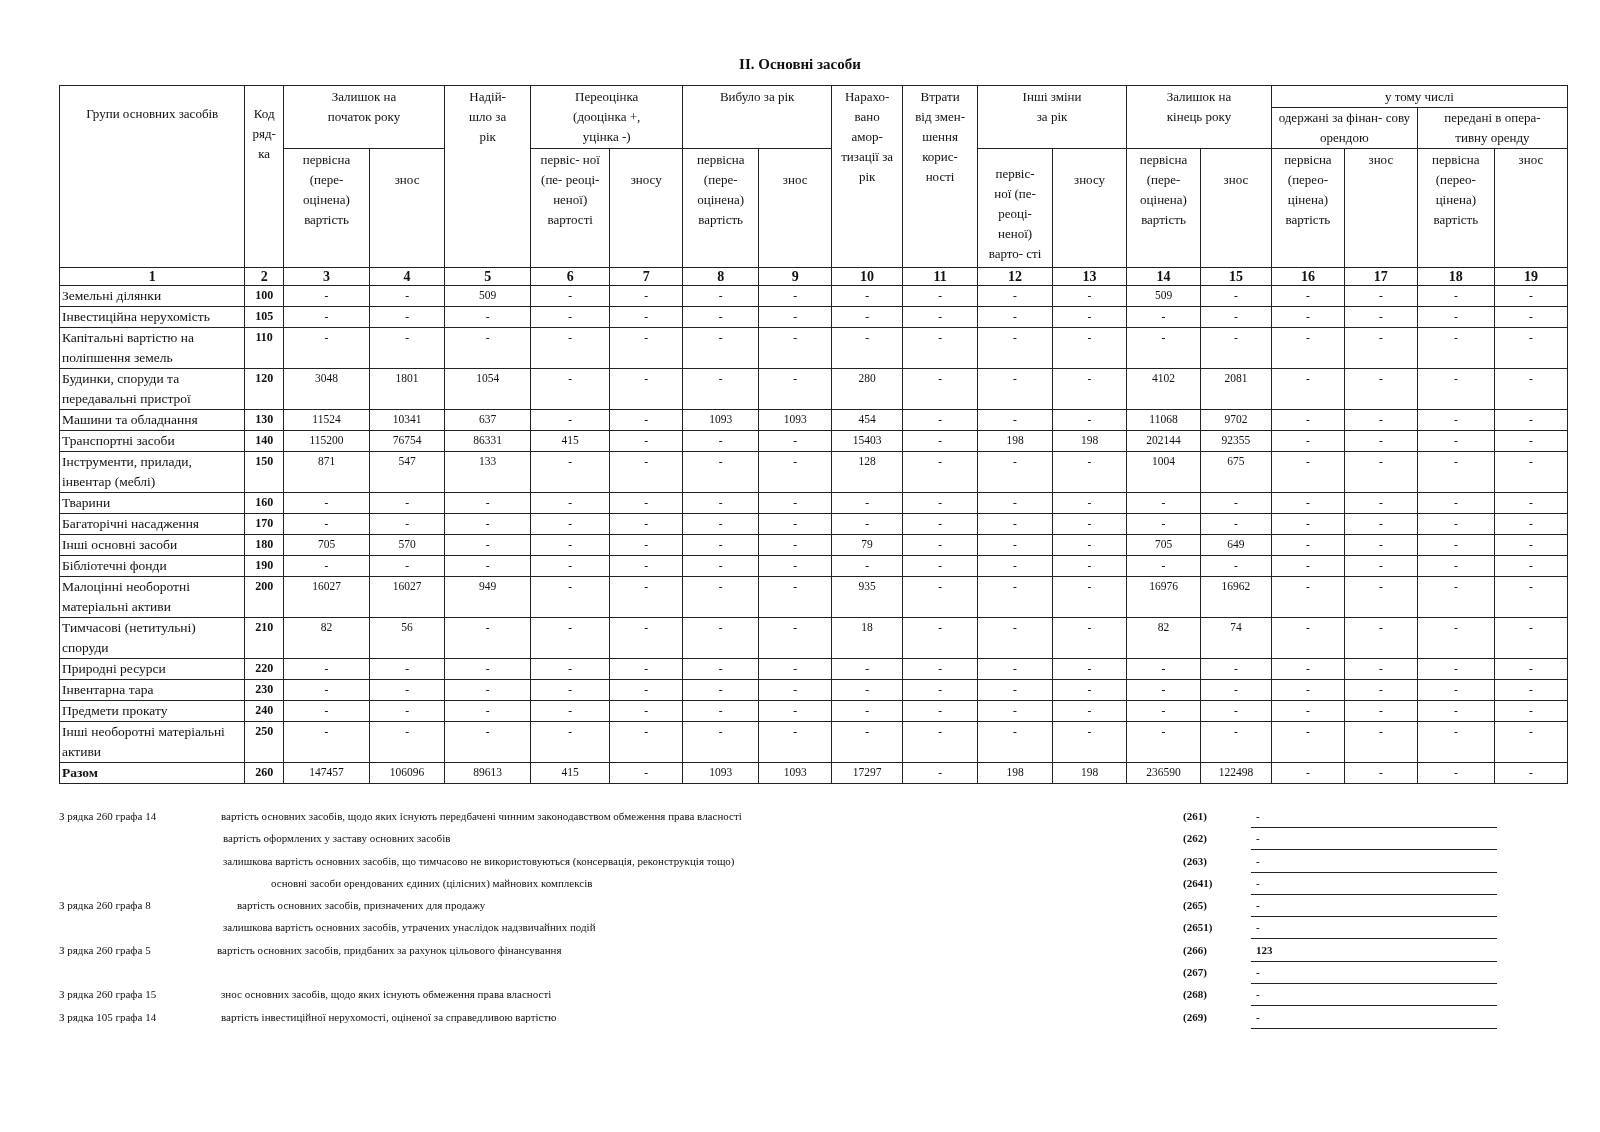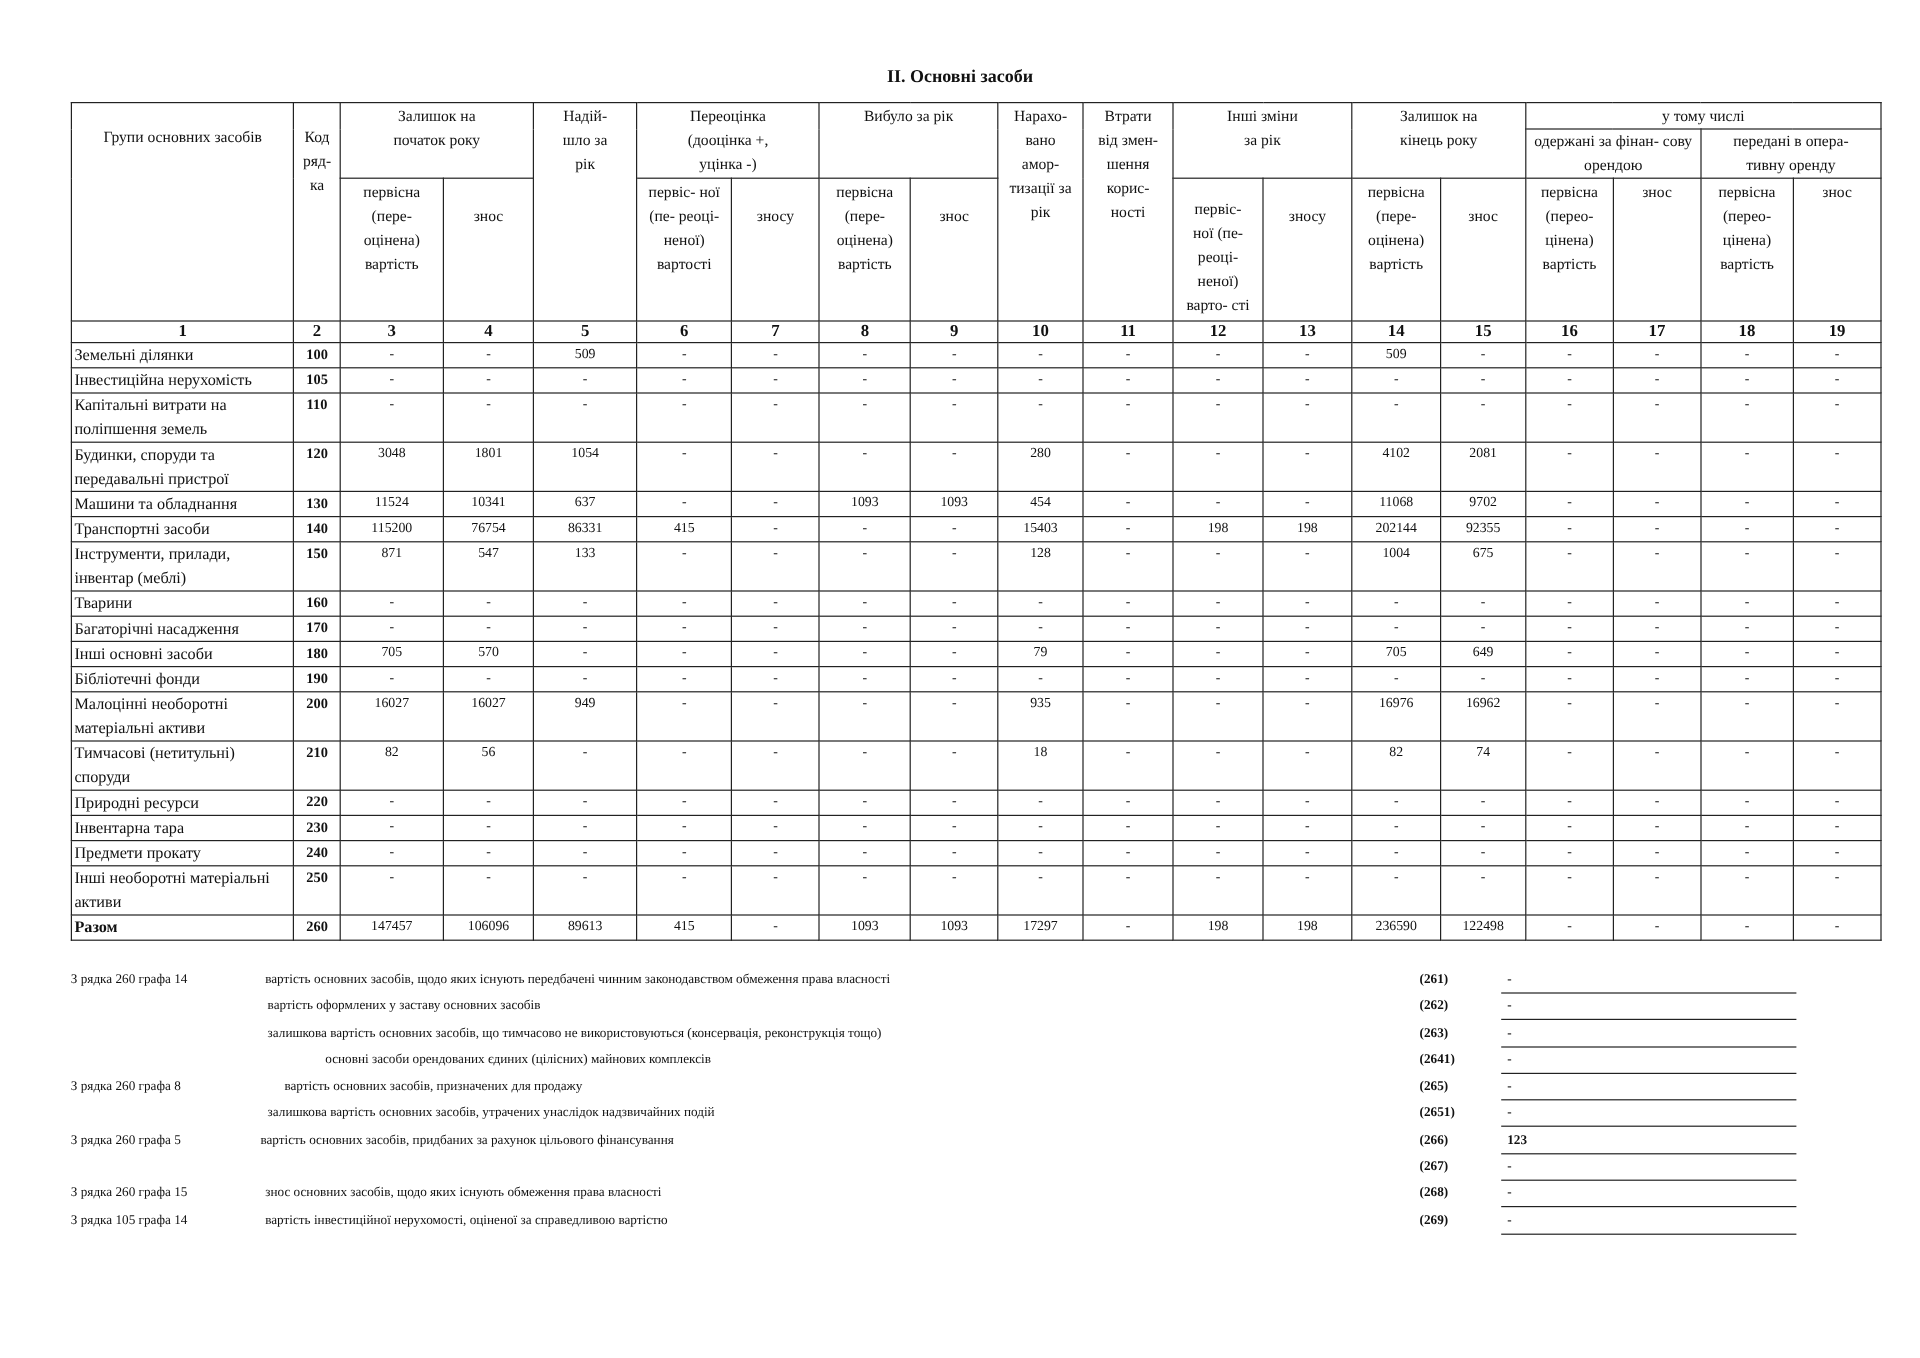--- a/index.html
+++ b/index.html
@@ -141,21 +141,21 @@
         <td class="val">-</td>
         <td class="val">-</td>
         <td class="val">-</td>
         <td class="val">-</td>
         <td class="val">-</td>
         <td class="val">-</td>
         <td class="val">-</td>
         <td class="val">-</td>
       </tr>
       <tr style="height: 40px;">
-        <td class="name">Капітальні витрати на поліпшення земель</td>
+        <td class="name">Капітальні вартістю на поліпшення земель</td>
         <td class="code">110</td>
         <td class="val">-</td>
         <td class="val">-</td>
         <td class="val">-</td>
         <td class="val">-</td>
         <td class="val">-</td>
         <td class="val">-</td>
         <td class="val">-</td>
         <td class="val">-</td>
         <td class="val">-</td>

